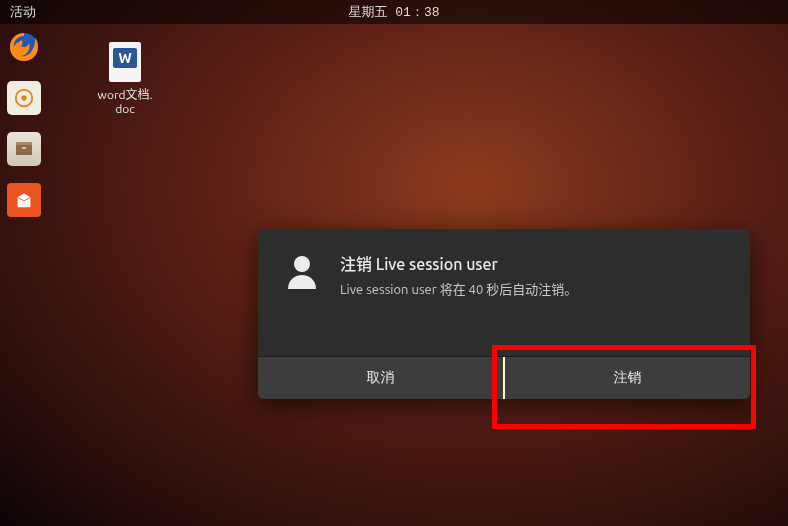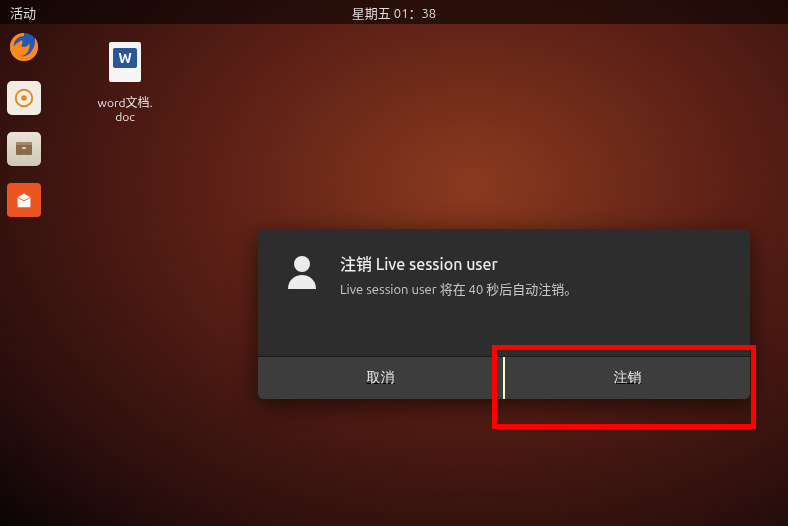--- a/index.html
+++ b/index.html
@@ -13,20 +13,21 @@
   }
   .topbar {
     position: absolute;
     top: 0; left: 0; right: 0;
     height: 24px;
     background: rgba(0,0,0,0.55);
     display: flex;
     align-items: center;
     color: #ddd;
     font-size: 13px;
+    font-family: Liberation Mono, monospace;
   }
   .topbar-left { padding-left: 10px; }
   .topbar-center { position: absolute; left: 50%; transform: translateX(-50%); }
   .dock {
     position: absolute;
     left: 4px;
     top: 30px;
     width: 40px;
     display: flex;
     flex-direction: column;
@@ -60,21 +61,21 @@
     width: 40px;
     height: 44px;
     display: flex;
     align-items: center;
     justify-content: center;
   }
   .desktop-icon-label {
     color: #e8e8e8;
     font-size: 12px;
     text-align: center;
-    margin-top: 12px;
+    margin-top: 4px;
     line-height: 1.2;
     white-space: pre-line;
   }
   .dialog {
     position: absolute;
     left: 258px;
     top: 229px;
     width: 492px;
     background: #2d2d2d;
     border-radius: 6px;
@@ -100,21 +101,20 @@
     font-weight: 500;
     margin-bottom: 4px;
   }
   .dialog-subtitle {
     font-size: 13px;
     color: #c8c8c8;
   }
   .dialog-buttons {
     display: flex;
     border-top: 1px solid #1c1c1c;
-    text-decoration: underline;
   }
   .dialog-button {
     flex: 1;
     background: #3d3d3d;
     color: #eaeaea;
     font-size: 14px;
     height: 42px;
     display: flex;
     align-items: center;
     justify-content: center;

